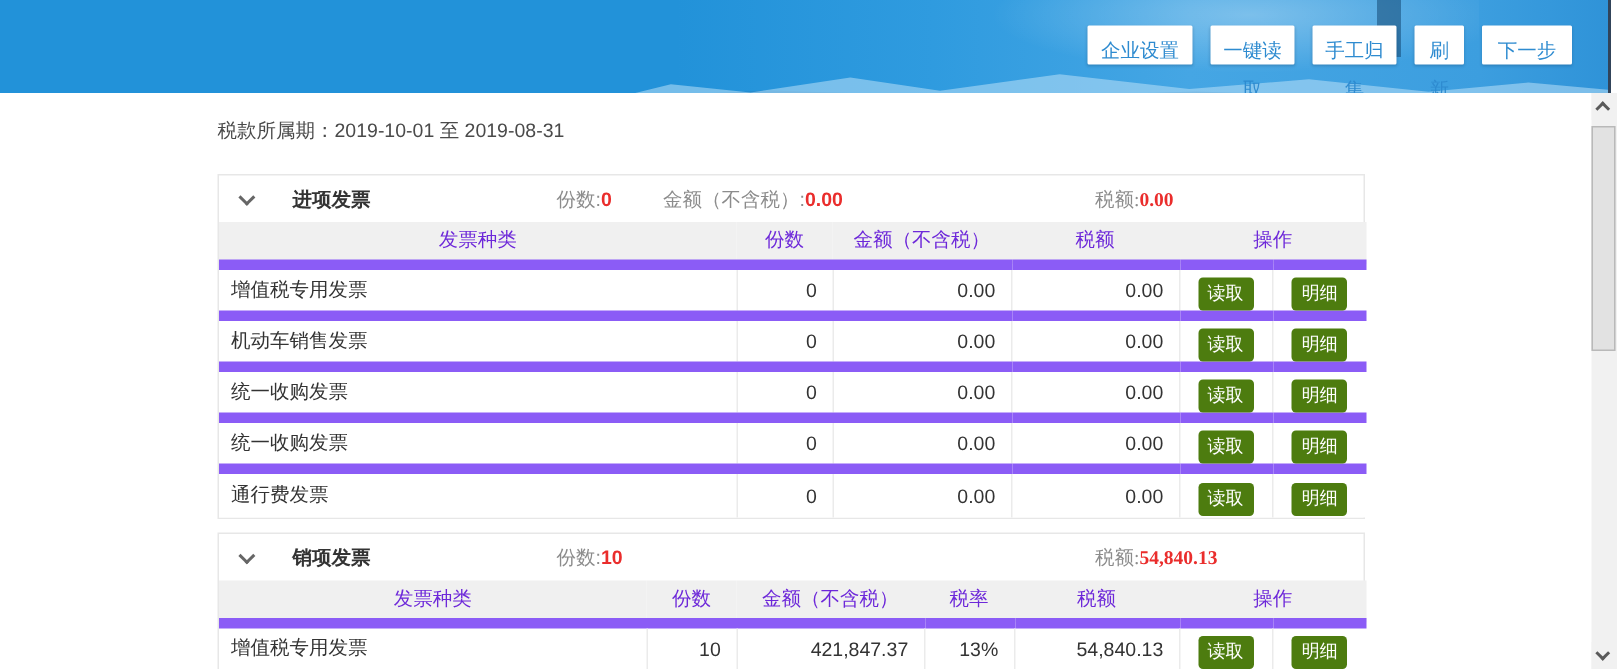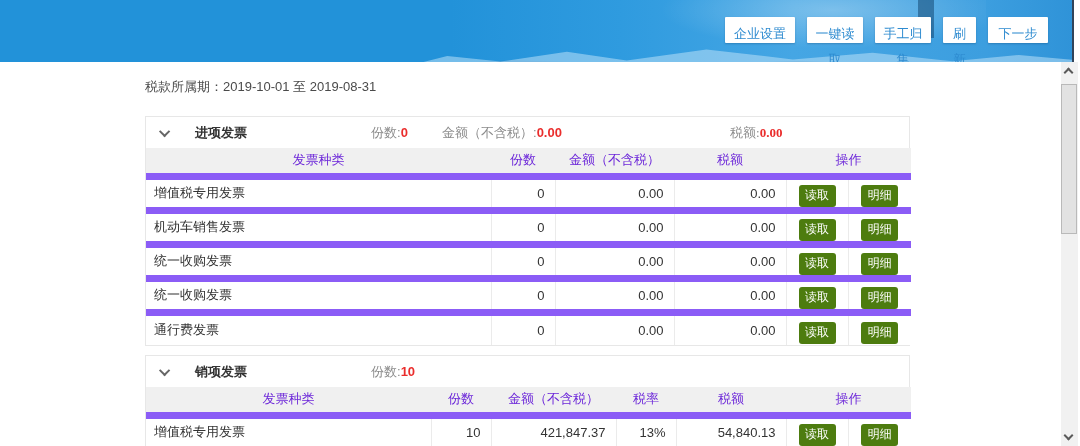--- a/index.html
+++ b/index.html
@@ -156,20 +156,21 @@
         </tr>
       </tbody>
     </table>
   </div>
 
   <div class="panel second">
     <div class="sec-head">
       <span class="chev"></span>
       <span class="sec-title">销项发票</span>
       <span class="stat pos-count"><span class="lbl">份数:</span><span class="val">10</span></span>
+      <span class="stat pos-tax"><span class="lbl">税额:</span><span class="val">54,840.13</span></span>
     </div>
     <table>
       <colgroup>
           <col style="width:285px">
           <col style="width:60px">
           <col style="width:125px">
           <col style="width:60px">
           <col style="width:110px">
           <col style="width:62px">
           <col style="width:63px">

